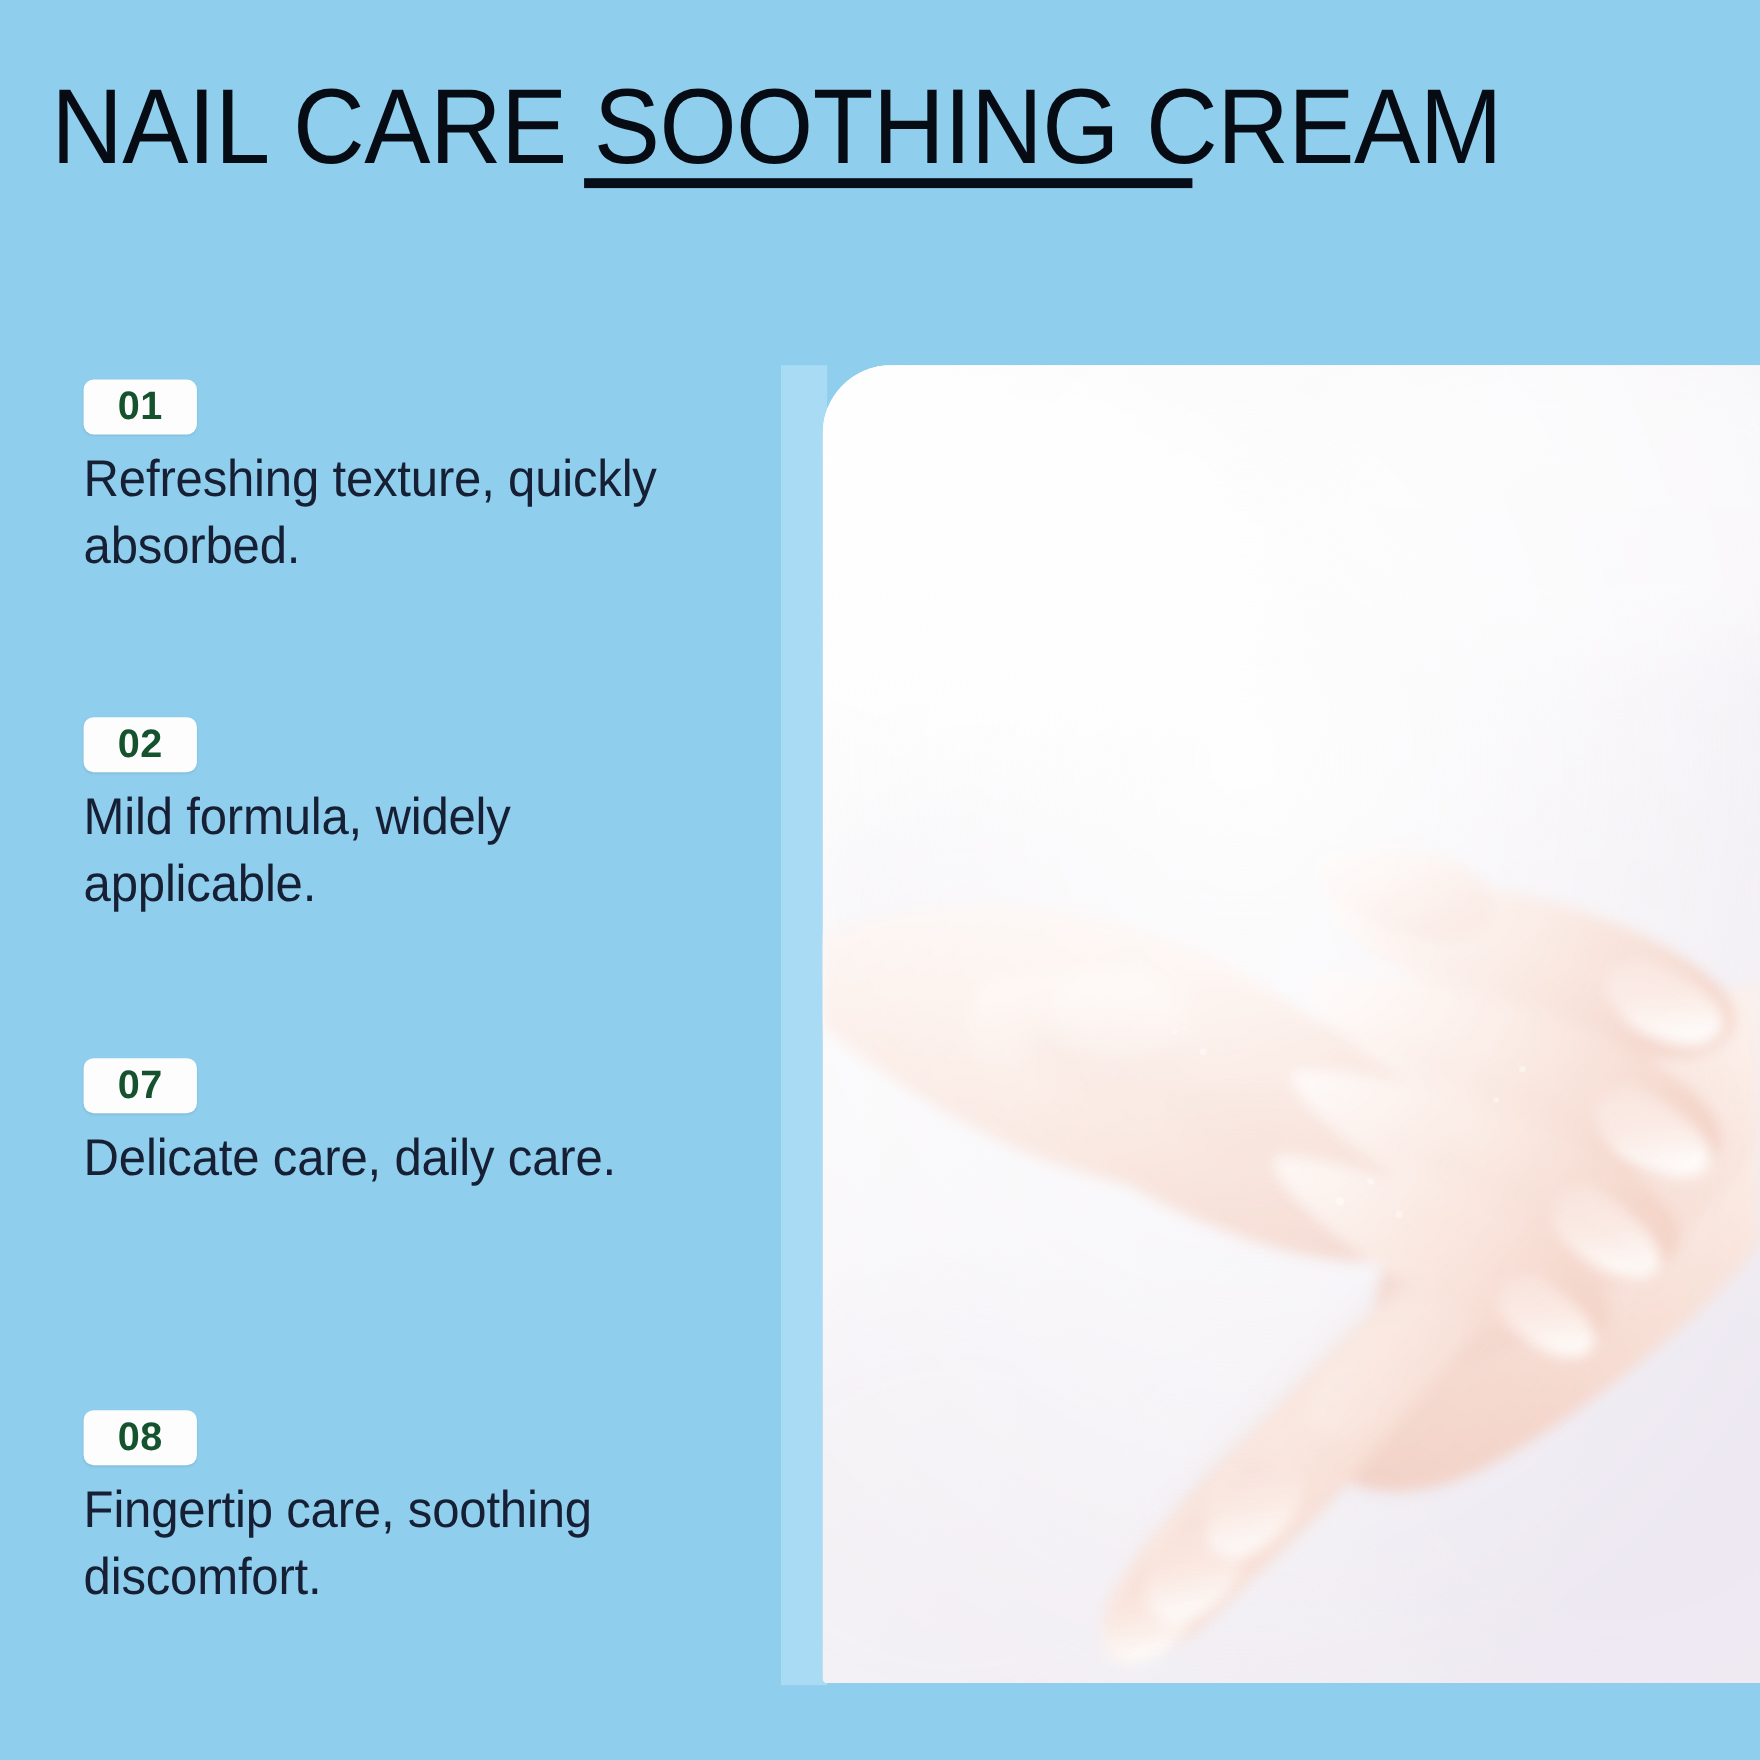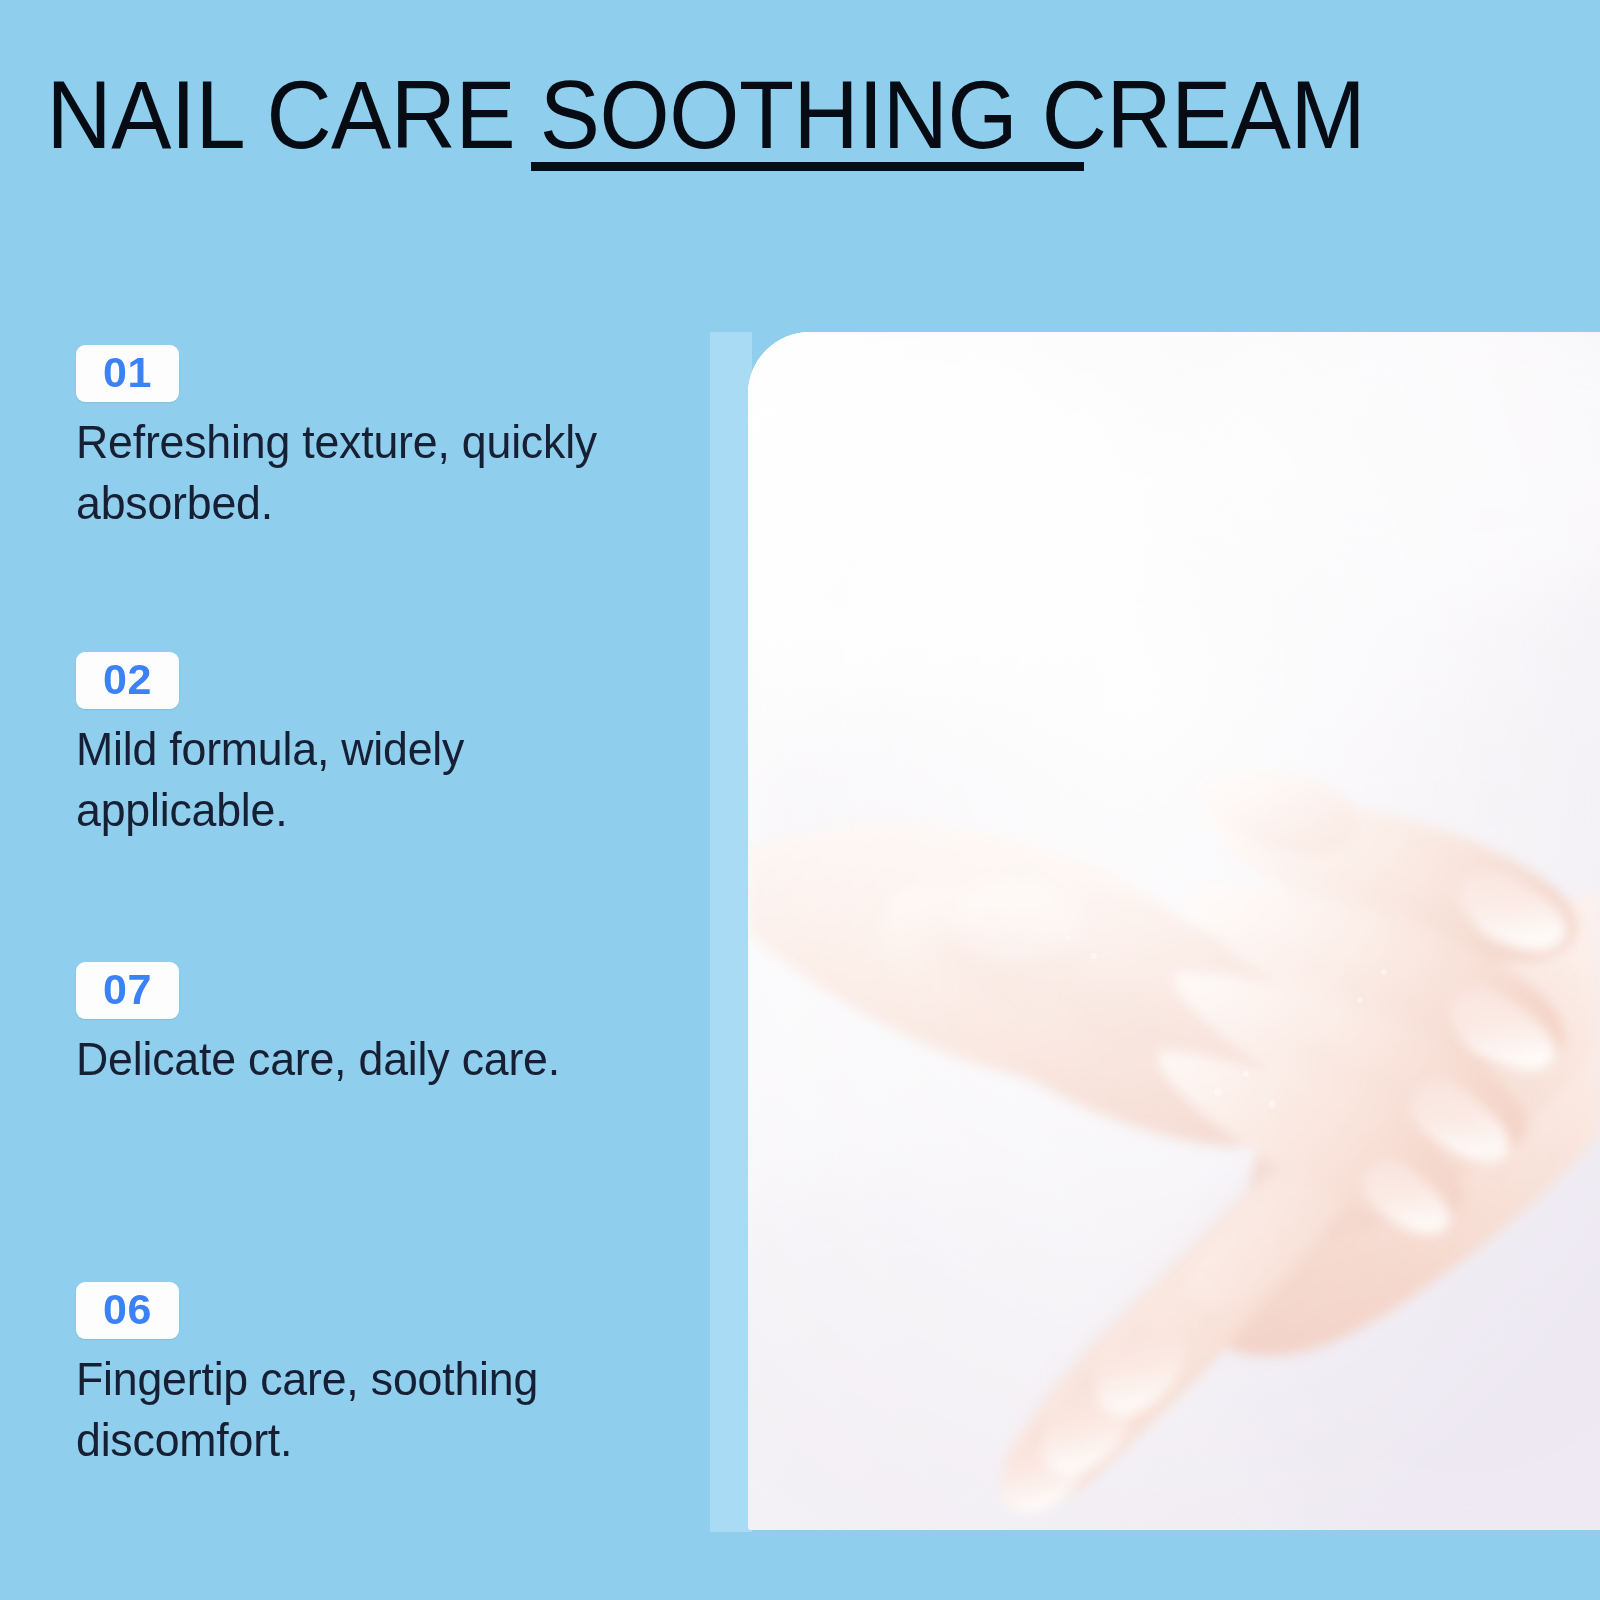--- a/index.html
+++ b/index.html
@@ -60,23 +60,23 @@
     display:inline-block;
     background:#fdfdfd;
     border-radius:9px;
     padding:5px 22px 7px 22px;
     min-width:103px;
     text-align:center;
     box-shadow:0 1px 2px rgba(0,0,0,0.07);
   }
   .badge-num{
     font-family:"Liberation Sans", sans-serif;
-    font-size:43px;
+    font-size:36px;
     font-weight:700;
-    color:#3b82f6;
+    color:#14532d;
     letter-spacing:0.5px;
     line-height:1.05;
     display:block;
   }
   .feature-text{
     margin-top:9px;
     font-family:"Liberation Sans", sans-serif;
     font-size:47px;
     font-weight:300;
     color:#161f33;
@@ -131,21 +131,21 @@
 
   <div class="feature f3">
     <div class="badge">
       <span class="badge-num">07</span>
     </div>
     <div class="feature-text">Delicate care, daily care.</div>
   </div>
 
   <div class="feature f4">
     <div class="badge">
-      <span class="badge-num">06</span>
+      <span class="badge-num">08</span>
     </div>
     <div class="feature-text">Fingertip care, soothing discomfort.</div>
   </div>
 
 </div>
 
 <div class="photo-strip"></div>
 
 <div class="photo-panel">
   <svg viewBox="0 0 852 1198" preserveAspectRatio="xMidYMid slice">

